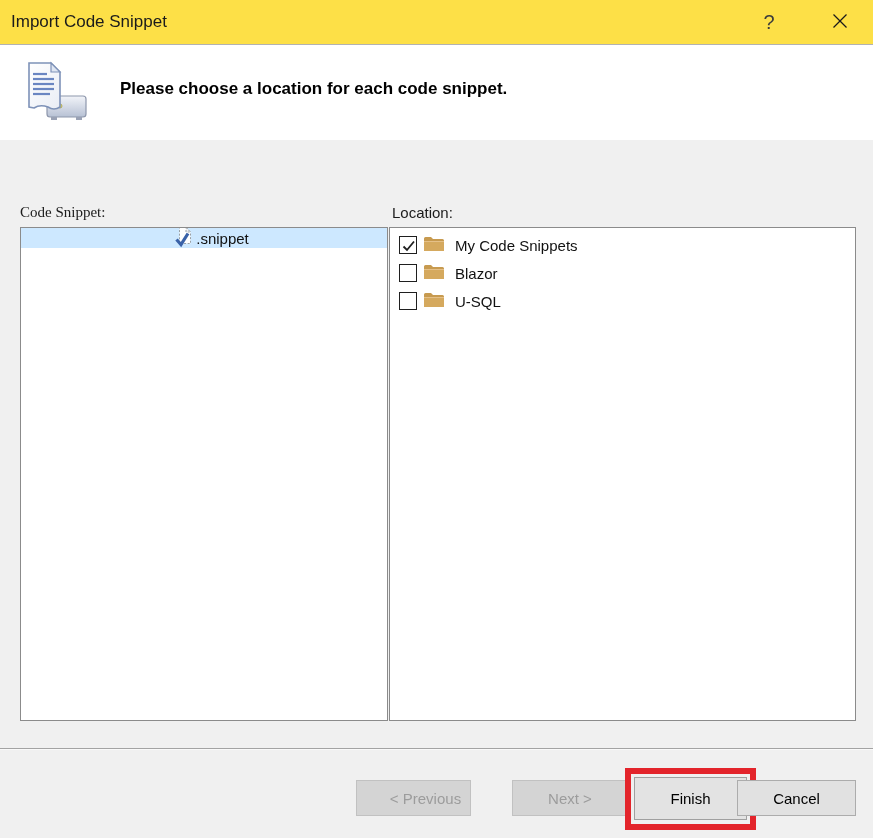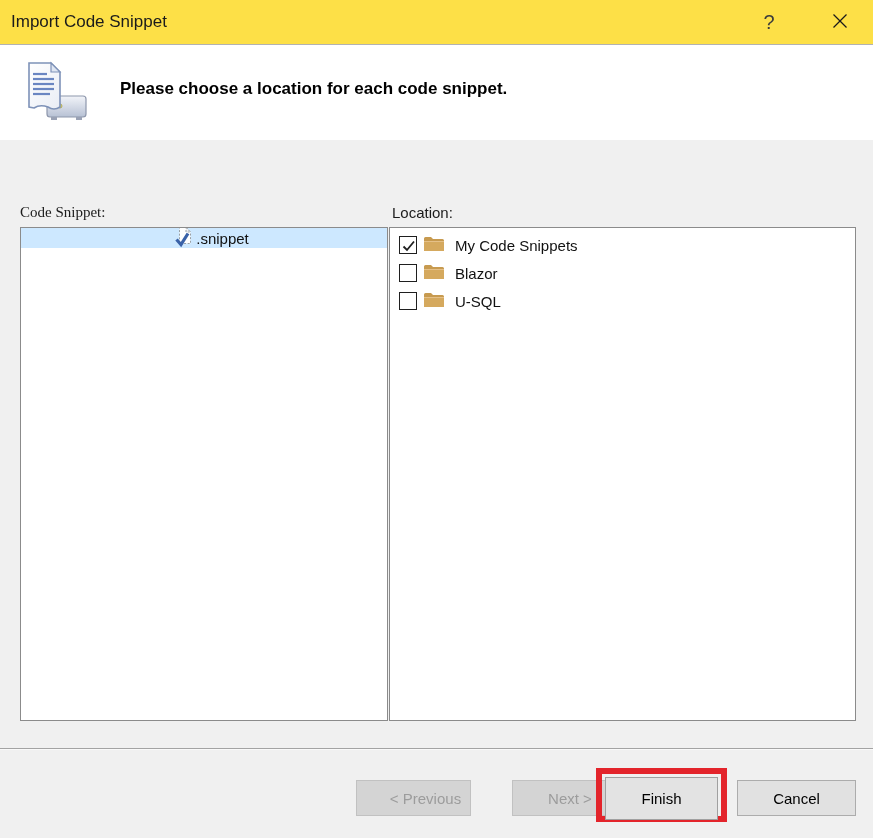--- a/index.html
+++ b/index.html
@@ -72,21 +72,21 @@
   .btn {
     position:absolute; display:flex; align-items:center; justify-content:center;
     font-family:"Liberation Sans",sans-serif; font-size:15px;
     background:#e1e1e1; border:1px solid #acacac; color:#000; cursor:default;
   }
   .btn.disabled { background:#d4d4d4; border-color:#c1c1c1; color:#9c9c9c; }
   .btn-previous { left:356px; top:780px; width:115px; height:36px;padding-left:24px; }
   .btn-next     { left:476px; top:780px; width:116px; height:36px;margin-left:36px; }
   .btn-cancel   { left:737px; top:780px; width:119px; height:36px; }
   .finish-annotation {
-    position:absolute; left:596px; top:768px; width:131px; height:54px;
+    position:absolute; left:625px; top:768px; width:131px; height:62px;
     border:6px solid #e3242b;
   }
   .btn-finish {
     position:absolute; left:3px; top:3px; width:113px; height:43px;
     background:#e3e3e3; border:1px solid #a0a0a0;
   }
 </style>
 </head>
 <body>
 

